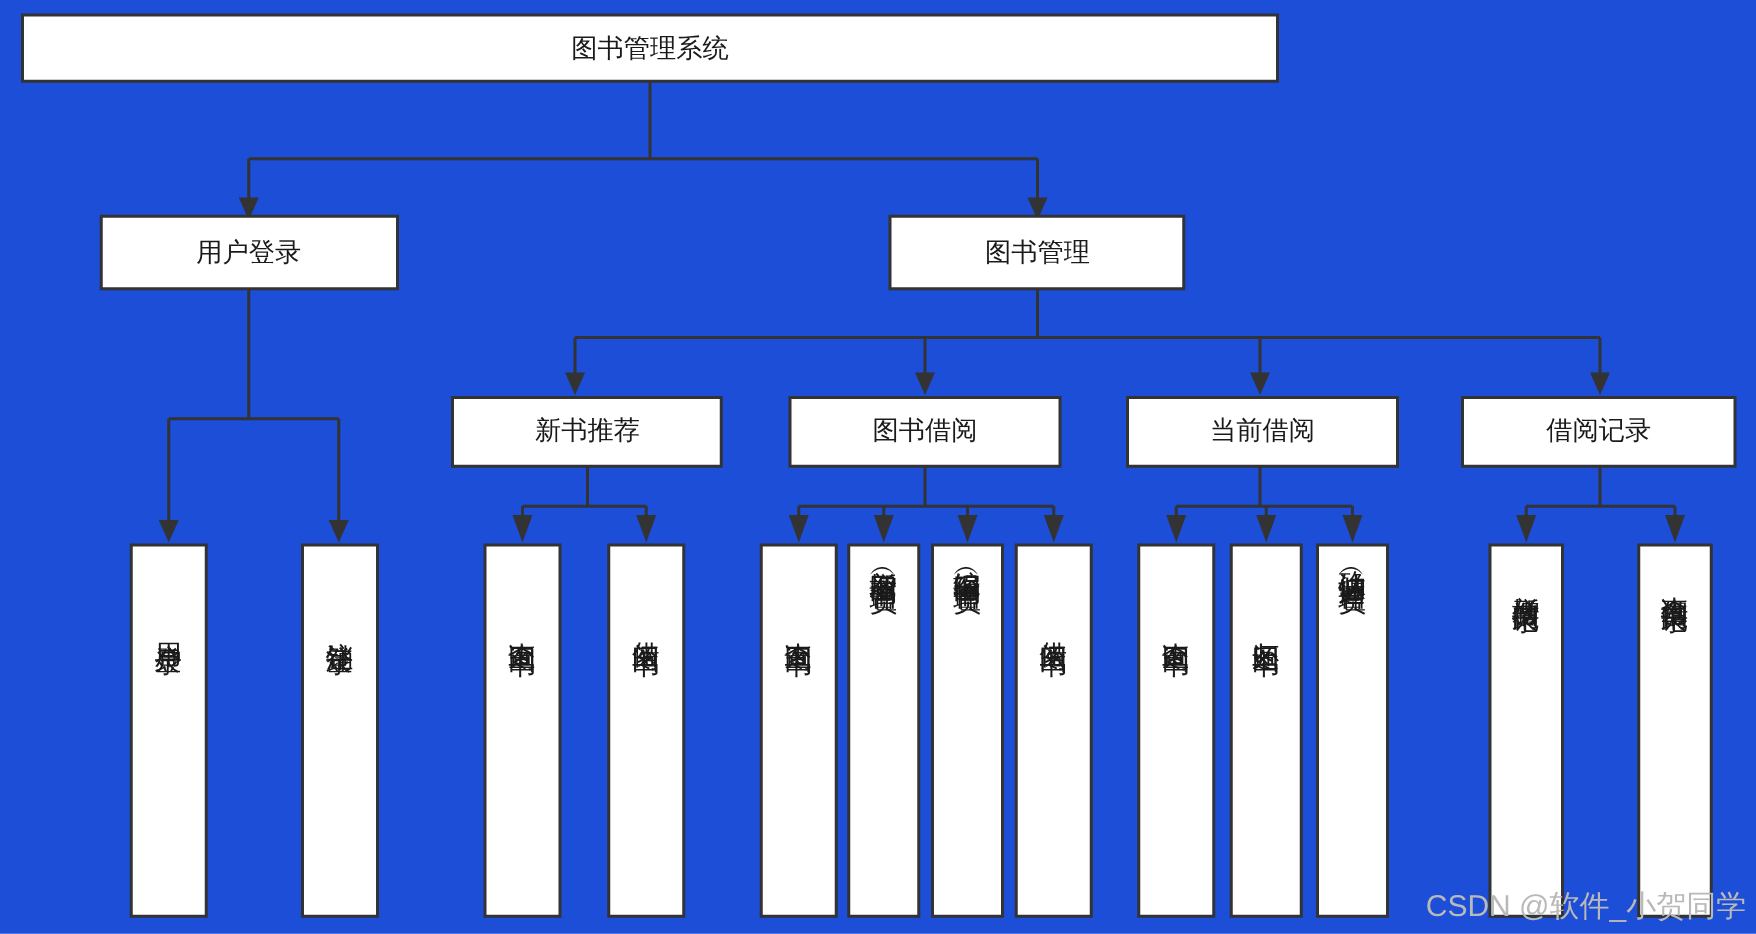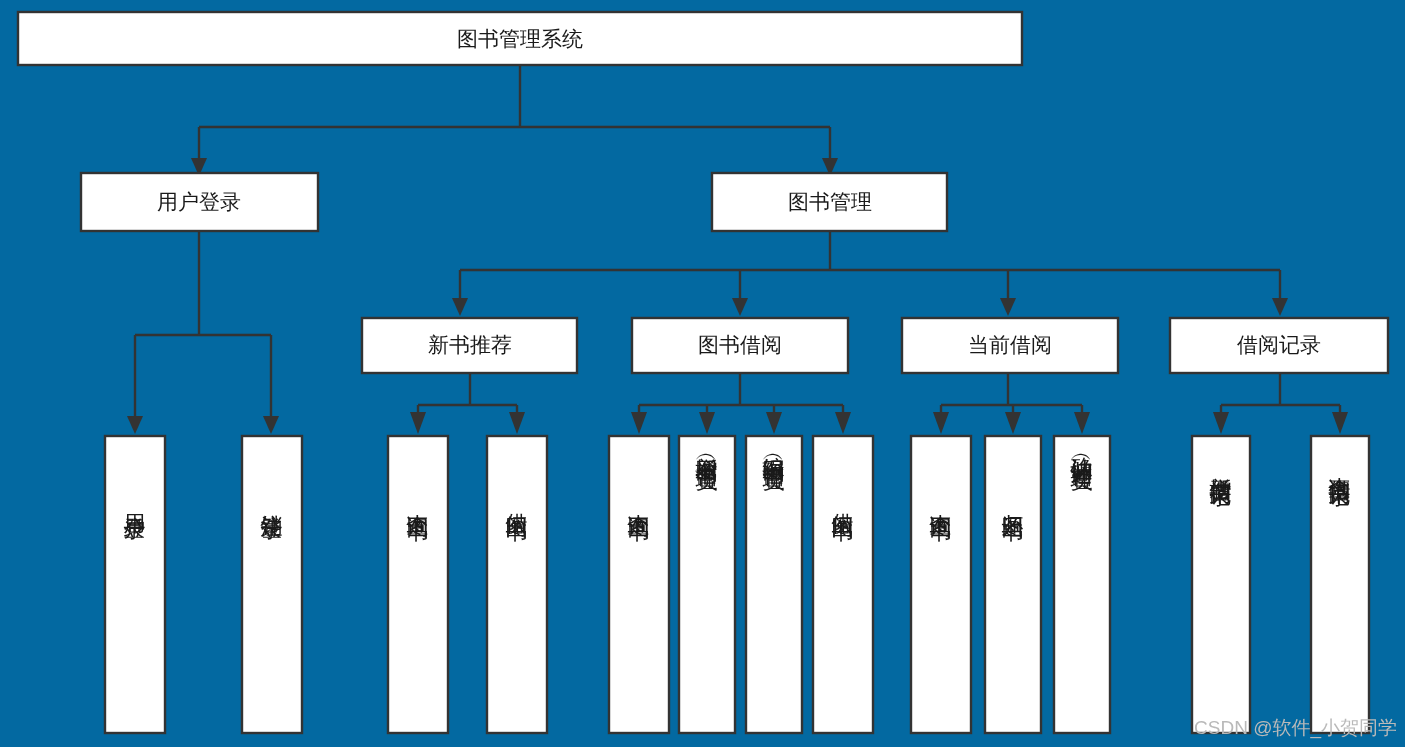--- a/index.html
+++ b/index.html
@@ -10,21 +10,21 @@
   body {
     width: 1405px;
     height: 747px;
     font-family: "Liberation Sans", "DejaVu Sans", sans-serif;
     overflow: hidden;
   }
   #diagram-root {
     position: relative;
     width: 1405px;
     height: 747px;
-    background: #0369a1;
+    background: #1d4ed8;
   }
   svg.flow {
     position: absolute;
     top: 0;
     left: 0;
     width: 1405px;
     height: 747px;
   }
   .node-box {
     fill: #ffffff;
@@ -53,21 +53,21 @@
     font-size: 22px;
     writing-mode: vertical-rl;
     text-orientation: upright;
     letter-spacing: 2px;
   }
   .watermark {
     position: absolute;
     right: 8px;
     bottom: 6px;
     font-family: "Liberation Sans", "DejaVu Sans", sans-serif;
-    font-size: 19px;
+    font-size: 24px;
     color: #b9b9b9;
     white-space: nowrap;
     pointer-events: none;
   }
 </style>
 </head>
 <body>
 
 <div id="diagram-root">
 

